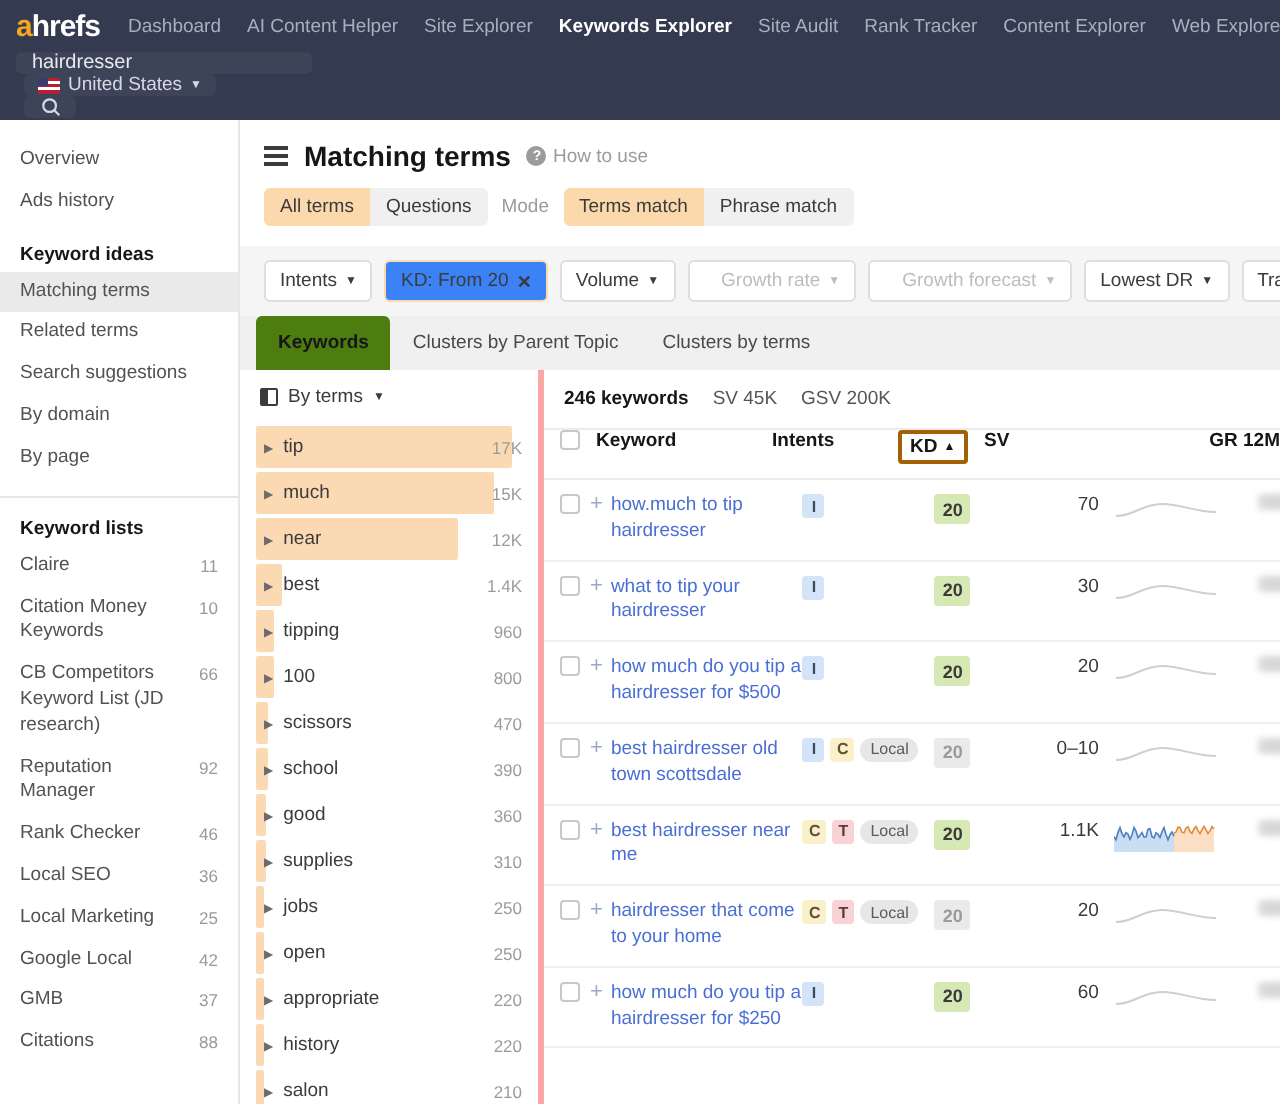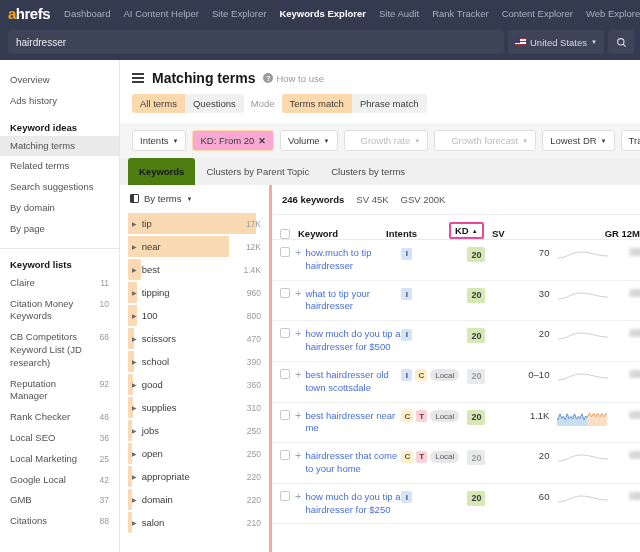--- a/index.html
+++ b/index.html
@@ -36,22 +36,23 @@
     white-space: nowrap;
     cursor: pointer;
   }
   .nav-item.active { color: #ffffff; font-weight: bold; }
 
   
   .searchbar {
     height: 34px;
     background: #343a4f;
     display: flex;
-    align-items: flex-end;
+    align-items: flex-start;
     padding: 0 6px 6px 8px;
+    flex-direction: column;
   }
   .search-input-wrap {
     flex: 1;
     height: 24px;
     background: #3e4458;
     border-radius: 3px;
     display: flex;
     align-items: center;
     padding: 0 8px;
   }
@@ -164,21 +165,21 @@
     padding: 7px 12px;
     display: flex; align-items: center; gap: 6px;
     overflow: hidden;
   }
   .chip {
     background: #fff; border: 1px solid #dedede; border-radius: 3px;
     font-size: 9.5px; color: #3b3b3b;
     padding: 4px 7px; display: flex; align-items: center; gap: 4px;
     white-space: nowrap; cursor: pointer;
   }
-  .chip.on { background: #f9a8d4; border-color: #fbd9ac; justify-content: center; }
+  .chip.on { background: #3b82f6; border-color: #fbd9ac; justify-content: center; }
   .chip.dim { color: #bdbdbd; padding-left: 16px; }
   .chip .x { font-size: 9px; font-weight: bold; color: #3b3b3b; }
 
   
   .tabs-wrap { background: #f0f0f0; display: flex; align-items: flex-end; padding-left: 8px; }
   .tab {
     font-size: 9.5px; padding: 8px 11px; color: #4a4a4a; cursor: pointer;
     white-space: nowrap;
   }
   .tab.active { background: #4d7c0f; font-weight: bold; color: #16161a; border-radius: 3px 3px 0 0; }
@@ -215,37 +216,37 @@
   .term-val { position: relative; z-index: 1; margin-left: auto; color: #9b9b9b; font-size: 8.5px; }
 
   
   .table-panel { flex: 1; min-width: 0; overflow: hidden; }
   .summary {
     display: flex; align-items: center; gap: 12px;
     padding: 9px 10px; font-size: 9.5px; color: #555;
   }
   .summary b { color: #16161a; }
   .thead {
-    display: flex; align-items: flex-end;
+    display: flex; align-items: flex-start;
     border-top: 1px solid #ececec; border-bottom: 1px solid #ececec;
     font-size: 9.5px; font-weight: bold; color: #16161a;
     height: 26px; padding: 0 4px 0 8px;
   }
   .chk {
     width: 10px; height: 10px; border: 1px solid #c8c8c8; border-radius: 2px;
     flex: none; cursor: pointer; background: #fff;
   }
   .c-kw { width: 96px; flex: none; padding-left: 8px; }
   .c-int { width: 66px; flex: none; }
   .c-kd { width: 40px; flex: none; text-align: left; }
   .c-sv { width: 42px; flex: none; text-align: right; }
   .c-tr { width: 62px; flex: none; }
   .c-gr { width: 44px; flex: none; text-align: right; }
   .kd-hl {
-    border: 2px solid #ec4899; border-radius: 2px;
+    border: 2px solid #a16207; border-radius: 2px;
     padding: 1px 4px; margin-left: -3px;
     display: inline-flex; align-items: center; gap: 3px;
   }
   .sort-arrow { font-size: 6px; }
 
   .trow {
     display: flex; align-items: flex-start;
     border-bottom: 1px solid #f0f0f0;
     padding: 7px 4px 7px 8px;
     font-size: 9.5px;
@@ -453,20 +454,28 @@
         <div id="termsList">
             <div class="term-row">
               <div class="term-bar" style="width: 128px;"></div>
               <span class="term-label">
                 <span class="tri">▶</span>
                 <span>tip</span>
               </span>
               <span class="term-val">17K</span>
             </div>
             <div class="term-row">
+              <div class="term-bar" style="width: 119.04px;"></div>
+              <span class="term-label">
+                <span class="tri">▶</span>
+                <span>much</span>
+              </span>
+              <span class="term-val">15K</span>
+            </div>
+            <div class="term-row">
               <div class="term-bar" style="width: 101.12px;"></div>
               <span class="term-label">
                 <span class="tri">▶</span>
                 <span>near</span>
               </span>
               <span class="term-val">12K</span>
             </div>
             <div class="term-row">
               <div class="term-bar" style="width: 12.8px;"></div>
               <span class="term-label">
@@ -544,21 +553,21 @@
               <span class="term-label">
                 <span class="tri">▶</span>
                 <span>appropriate</span>
               </span>
               <span class="term-val">220</span>
             </div>
             <div class="term-row">
               <div class="term-bar" style="width: 4.096px;"></div>
               <span class="term-label">
                 <span class="tri">▶</span>
-                <span>domain</span>
+                <span>history</span>
               </span>
               <span class="term-val">220</span>
             </div>
             <div class="term-row">
               <div class="term-bar" style="width: 3.968px;"></div>
               <span class="term-label">
                 <span class="tri">▶</span>
                 <span>salon</span>
               </span>
               <span class="term-val">210</span>

